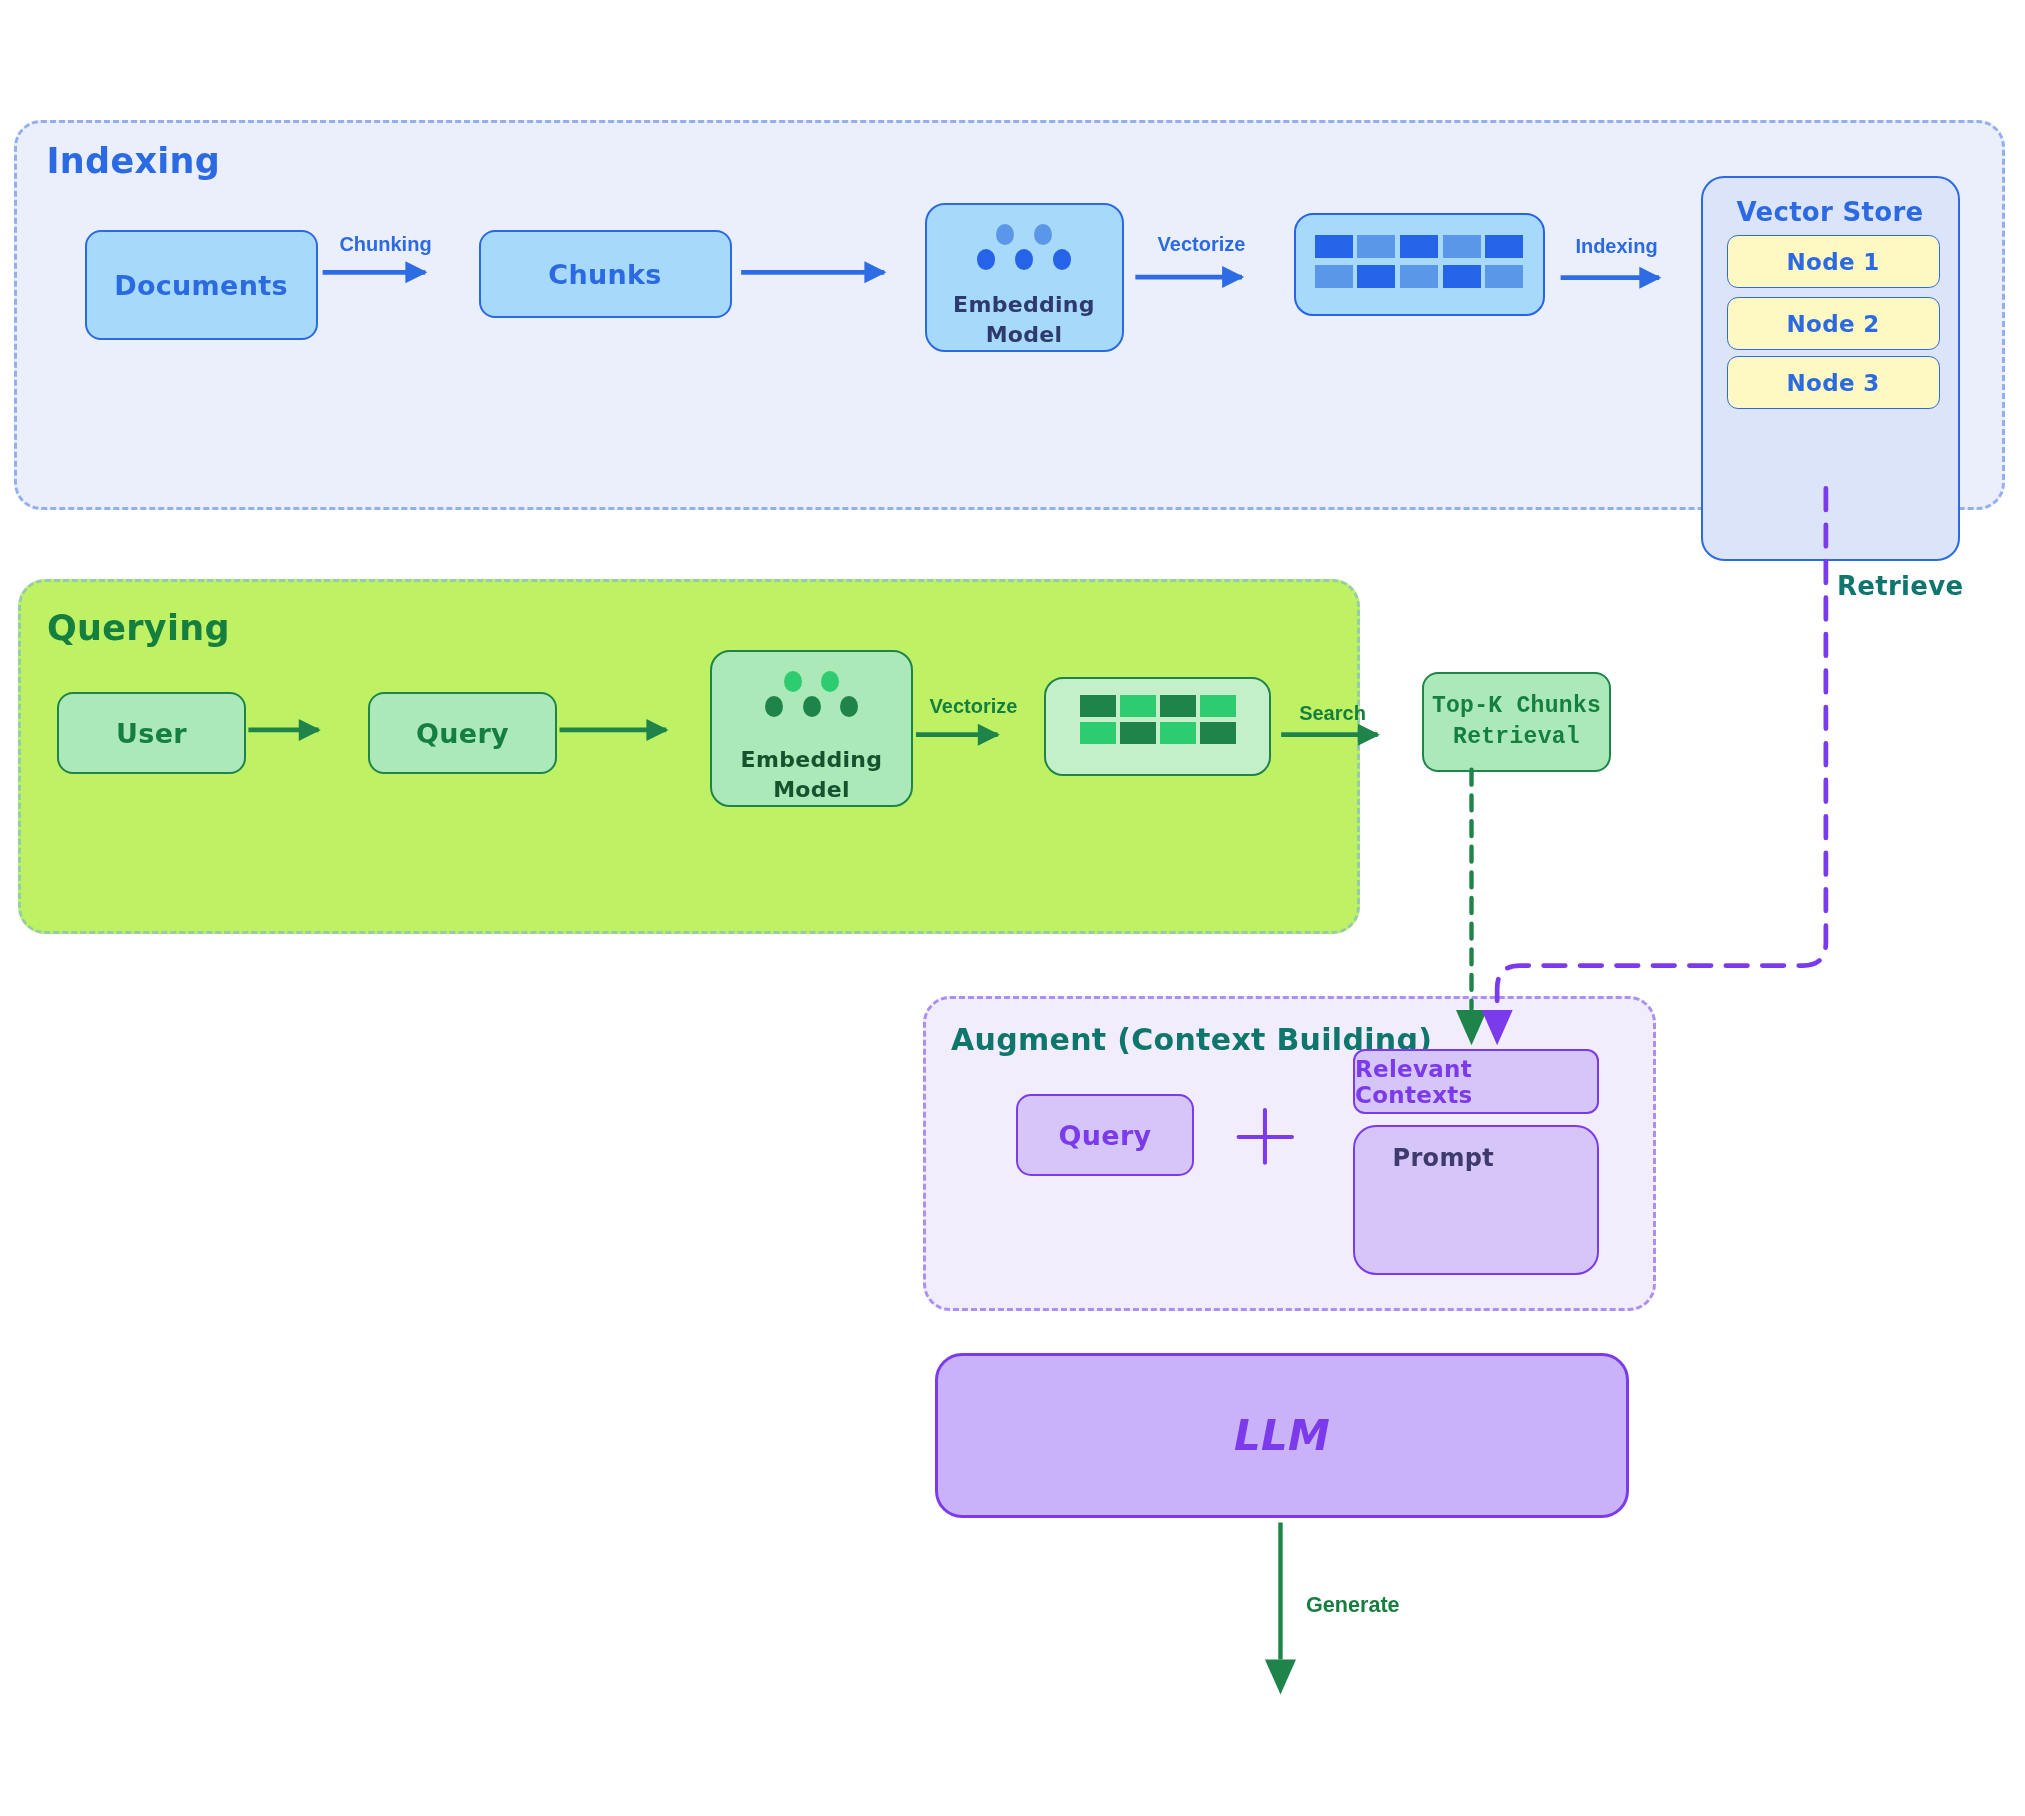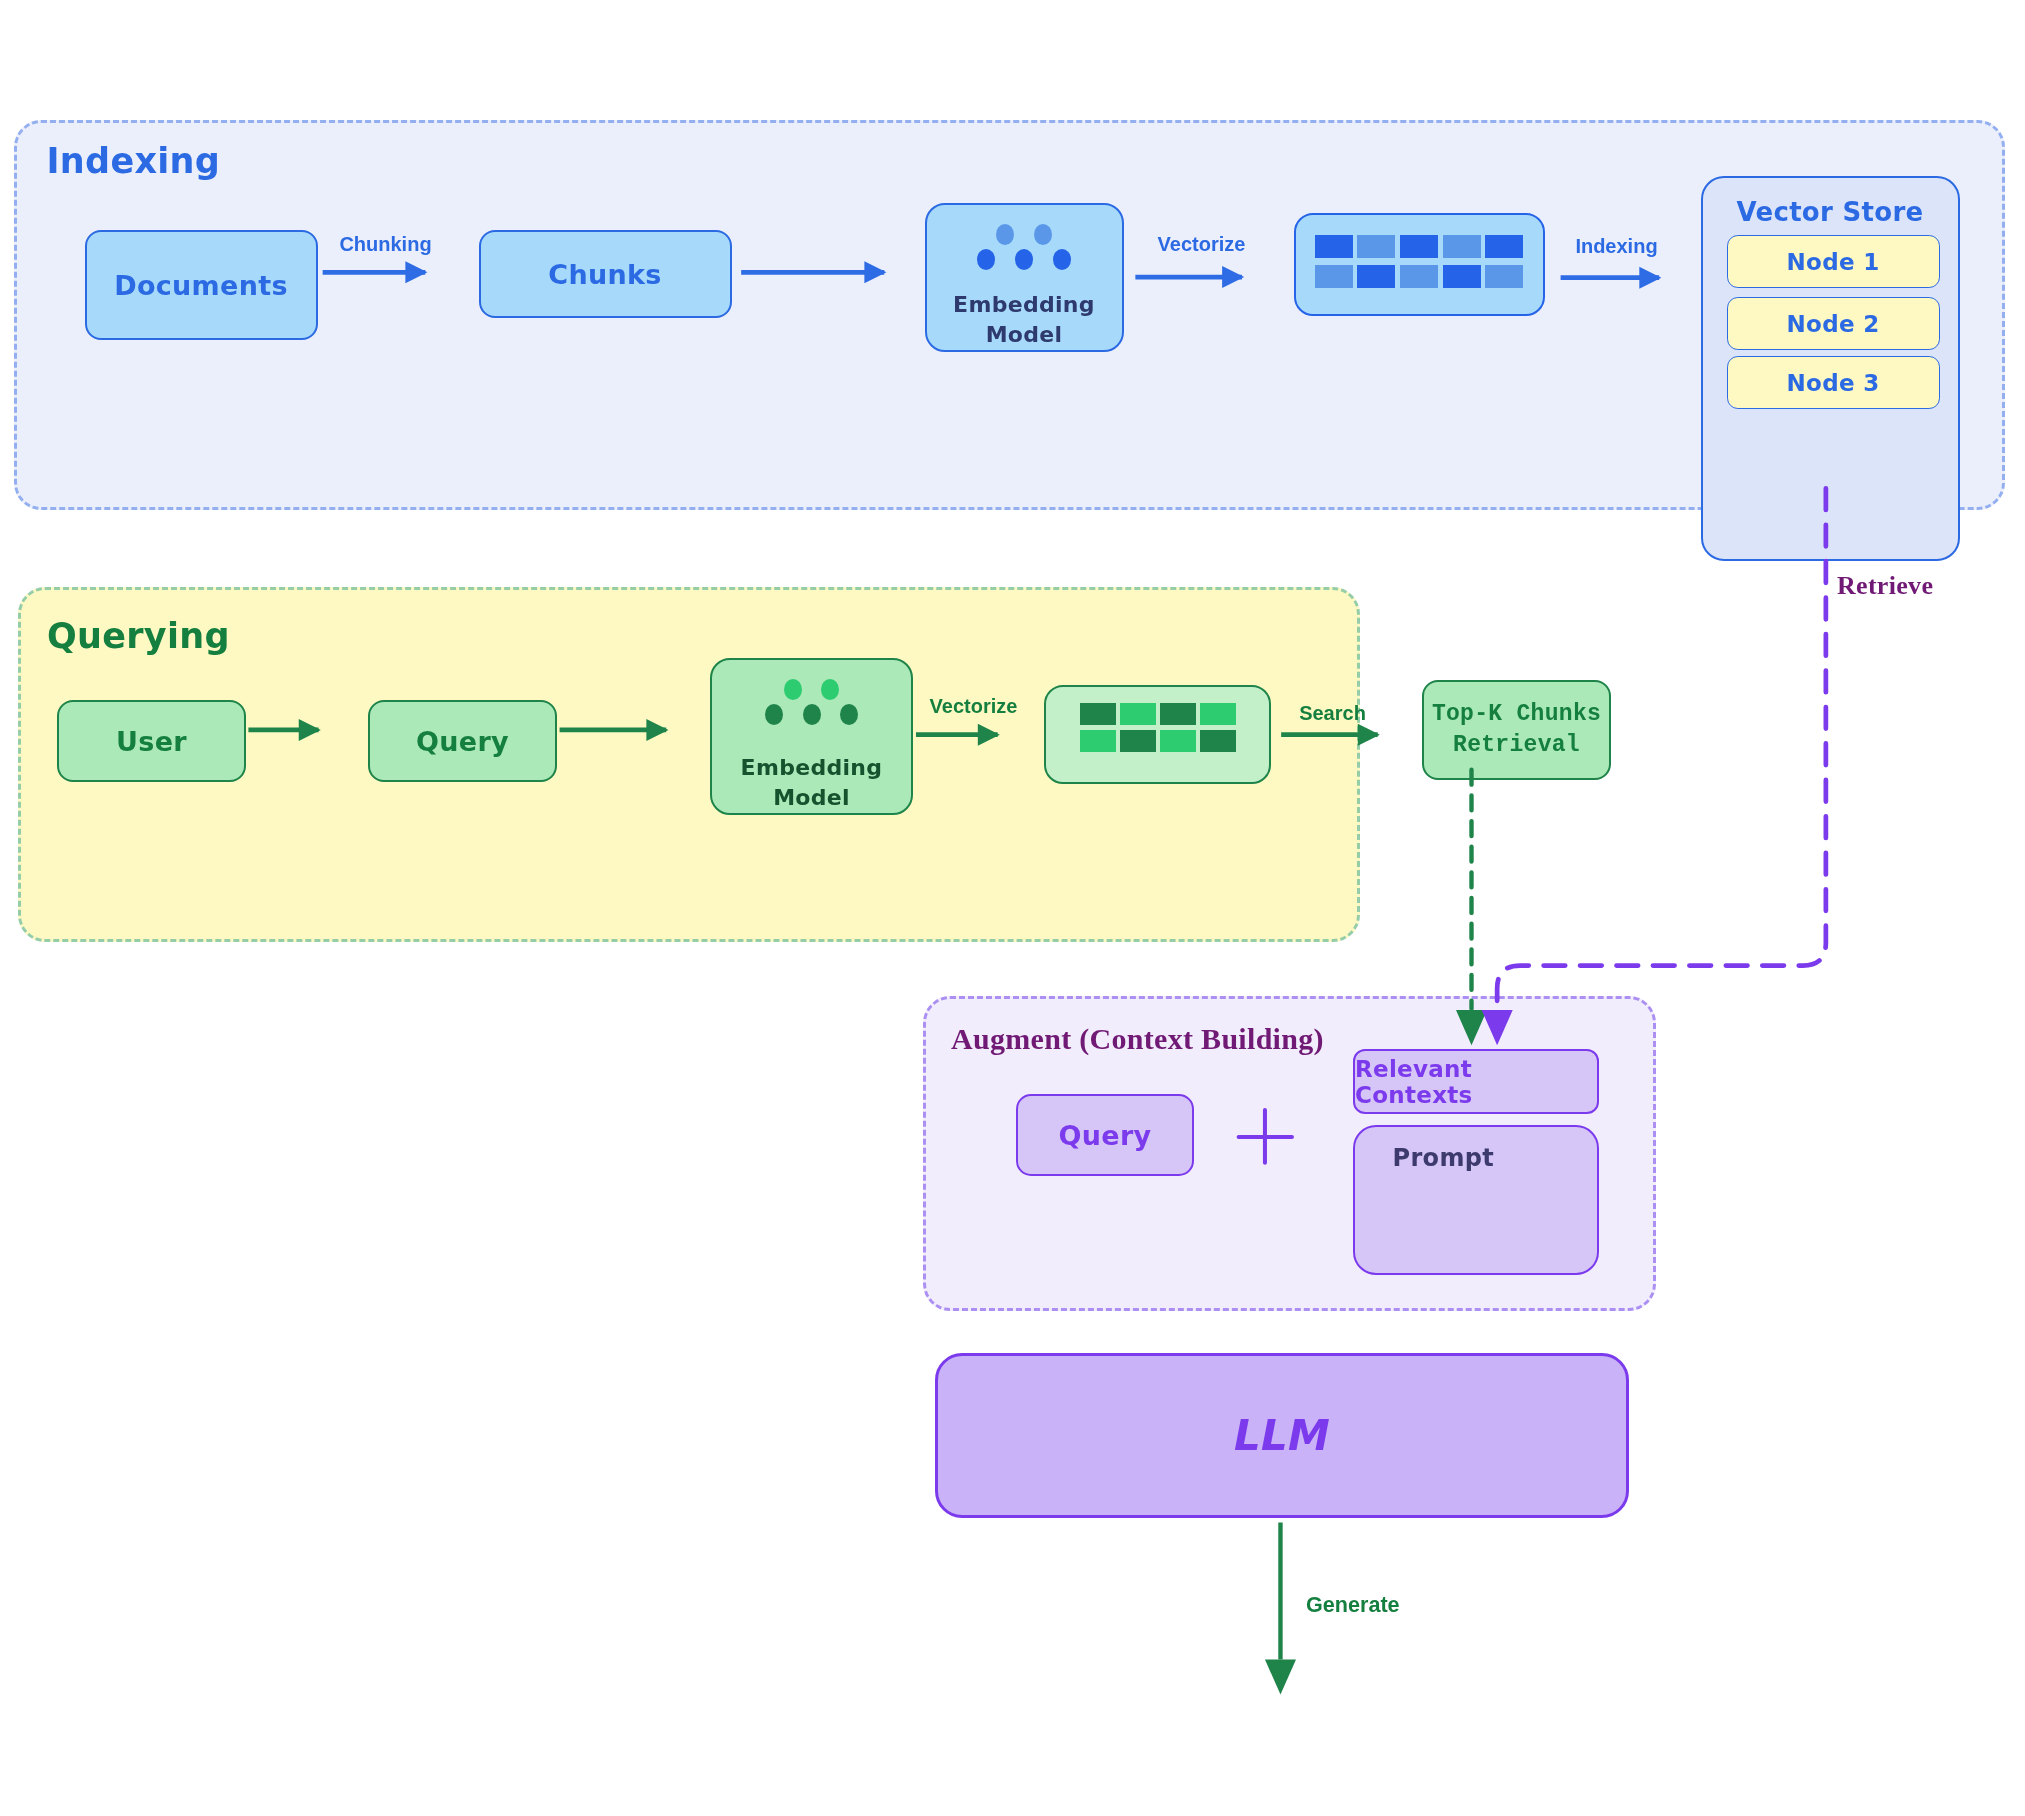--- a/index.html
+++ b/index.html
@@ -5,26 +5,26 @@
   html,body{margin:0;padding:0;background:#ffffff;}
   .canvas{position:relative;width:2025px;height:1817px;background:#ffffff;overflow:hidden;}
   .hand{font-family:"DejaVu Sans",sans-serif;font-weight:bold;letter-spacing:0.3px;}
   .sans{font-family:"Liberation Sans",sans-serif;font-weight:bold;}
   .abs{position:absolute;}
 
   .title{left:662px;top:9.5px;width:608px;font-size:53px;color:#253b30;text-align:center;}
 
   .zone{position:absolute;border-radius:27px;box-sizing:border-box;}
   .zone-indexing{left:13.5px;top:120px;width:1991px;height:390px;background:#ebeffc;border:3.4px dashed #93aff0;}
-  .zone-querying{left:18px;top:579px;width:1342px;height:355px;background:#fef9c3;border:3.4px dashed #94cda8;margin-top:8px;}
+  .zone-querying{left:18px;top:579px;width:1342px;height:355px;background:#bef264;border:3.4px dashed #94cda8;}
   .zone-augment{left:923px;top:996px;width:733px;height:315px;background:#f1edfc;border:3.4px dashed #ab8ff2;}
   .zone-label{position:absolute;font-size:35px;}
   .lbl-blue{color:#2b6ae3;}
   .lbl-green{color:#157f3f;}
-  .lbl-purple{color:#701a75;font-family:Liberation Serif, serif;}
+  .lbl-purple{color:#0f766e;}
 
   .box{position:absolute;box-sizing:border-box;display:flex;align-items:center;justify-content:center;flex-direction:column;}
   .box-blue{background:#a6d9fa;border:2.7px solid #2b6ae3;border-radius:16px;color:#2b6ae3;font-size:27px;}
   .box-green{background:#abe9b8;border:2.7px solid #1e8449;border-radius:16px;color:#157f3f;font-size:27px;}
   .box-purple{background:#d6c6f7;border:2.7px solid #7c3aed;border-radius:15px;color:#7c3aed;font-size:27px;}
 
   .vector-store{background:#dbe4f9;border:2.7px solid #2b6ae3;border-radius:23px;}
   .vs-title{position:absolute;left:0;top:19px;width:100%;text-align:center;font-size:26px;color:#2b6ae3;}
   .vs-node{position:absolute;left:24px;width:211px;height:51px;background:#fef9c3;border:1.4px solid #2b6ae3;border-radius:10.8px;
            display:flex;align-items:center;justify-content:center;font-size:23px;color:#2b6ae3;}

